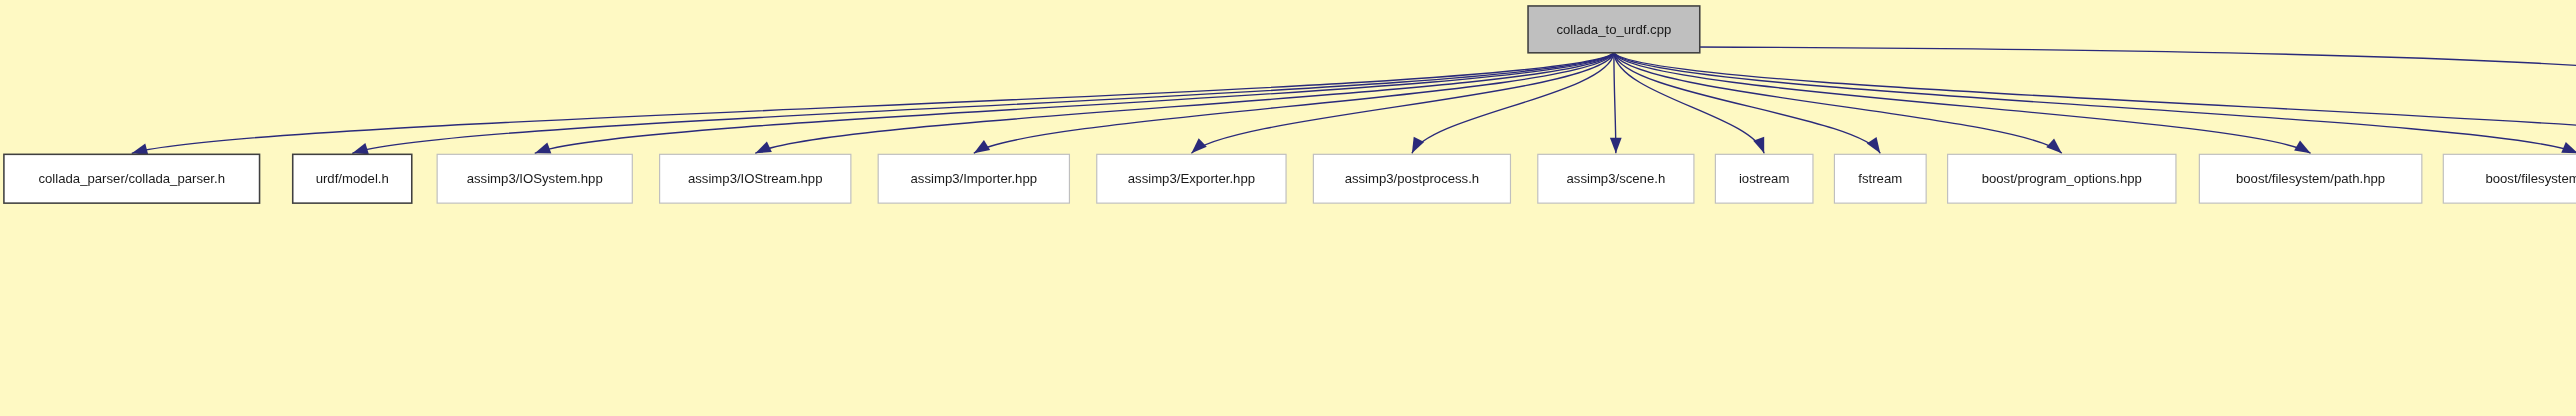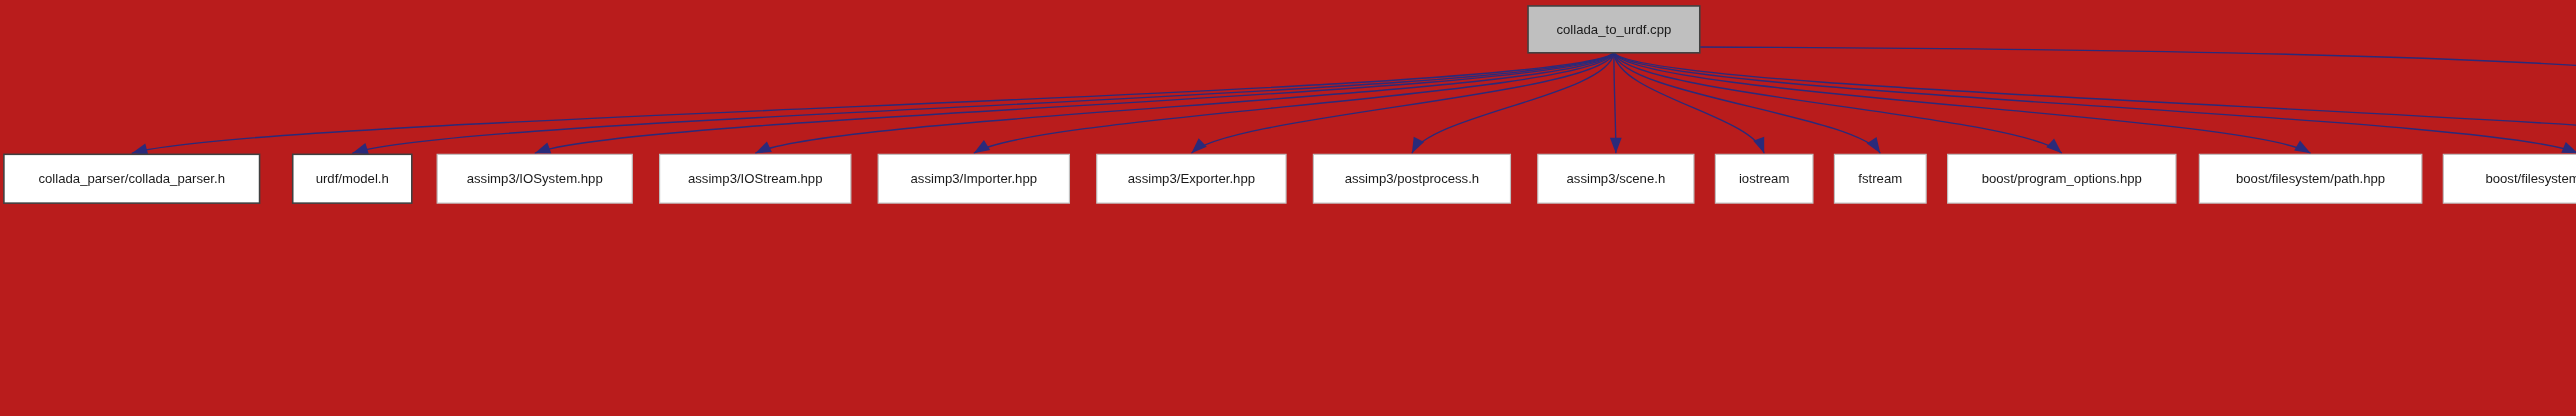--- a/index.html
+++ b/index.html
@@ -7,21 +7,21 @@
     padding: 0;
     background: #ffffff;
   }
   body {
     font-family: "Liberation Sans", sans-serif;
   }
   #graph-wrap {
     position: relative;
     width: 2576px;
     height: 417px;
-    background: #b91c1c;
+    background: #fef9c3;
     overflow: hidden;
   }
   svg#dep-graph {
     display: block;
     width: 2576px;
     height: 417px;
   }
   .node-box {
     fill: #ffffff;
     stroke: #bfbfbf;

